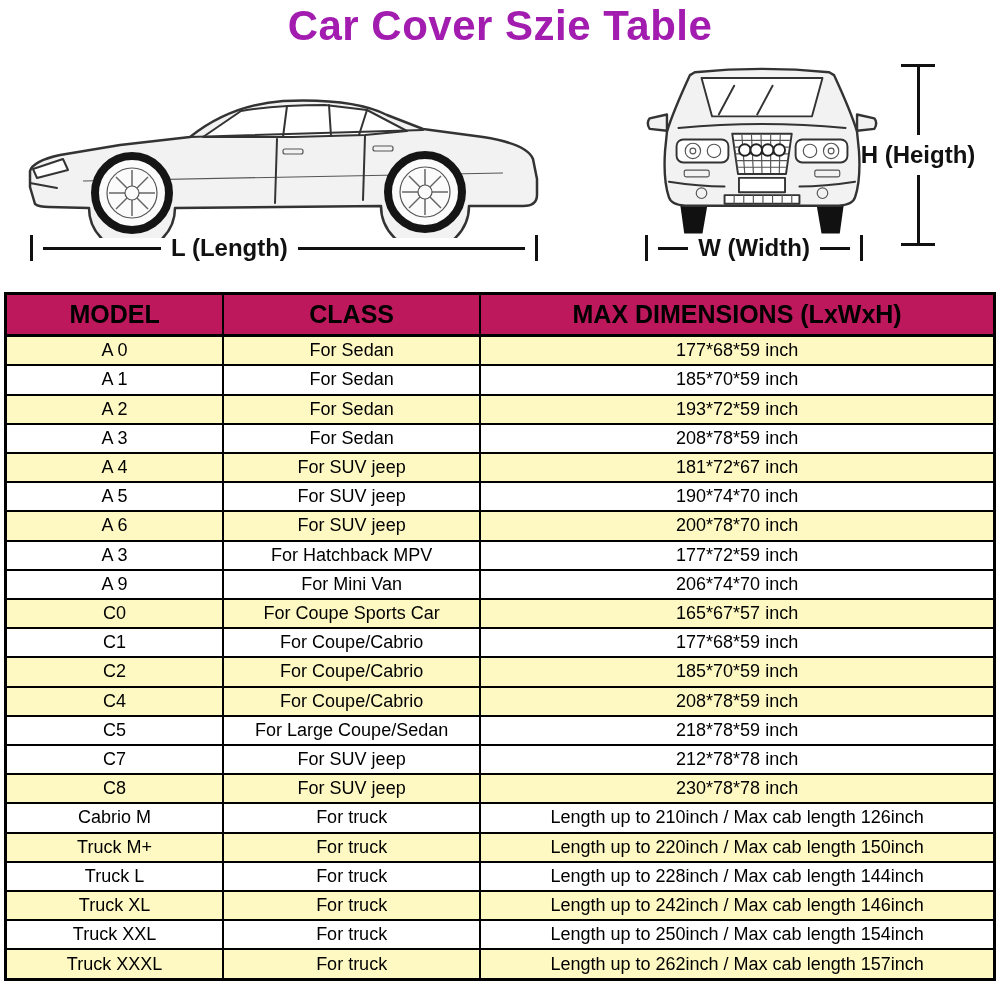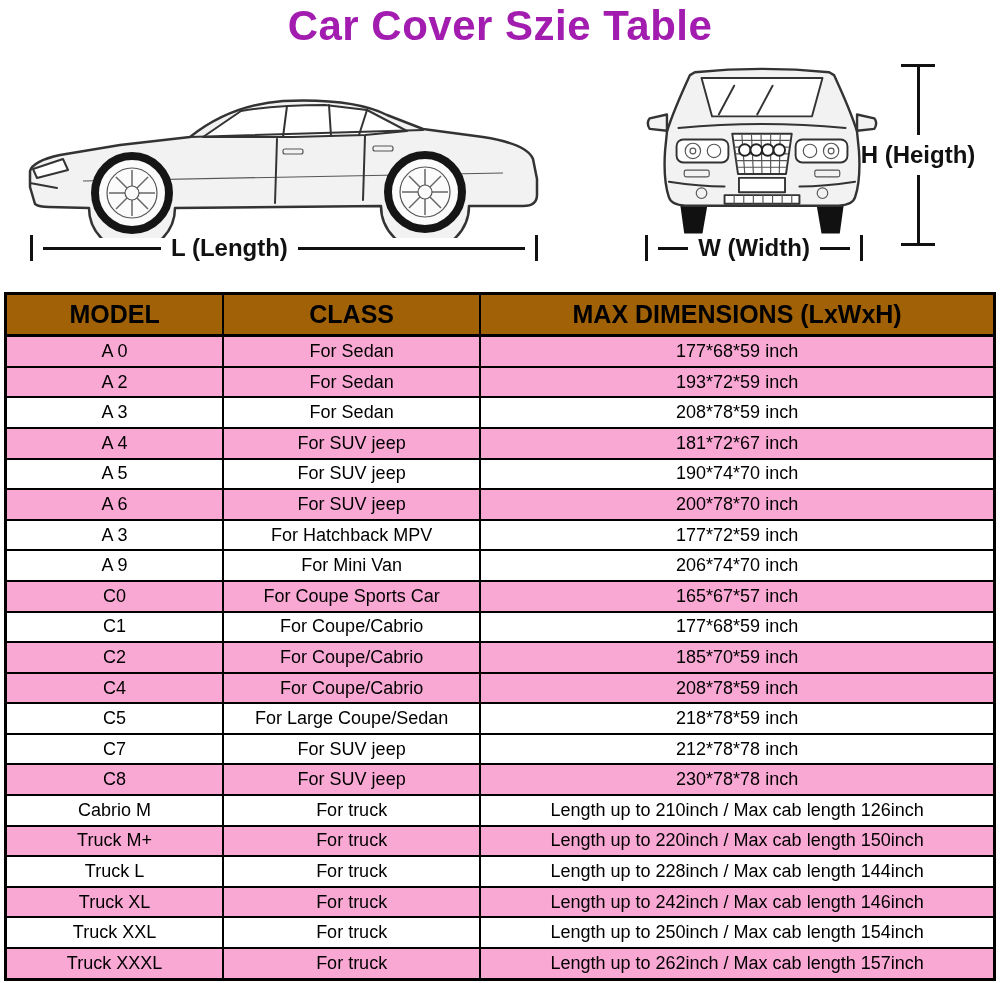--- a/index.html
+++ b/index.html
@@ -28,24 +28,24 @@
   .dim-v .cap  { width:34px; height:3px; background:#111; }
   .dim-v .stem { width:3px; flex:1; background:#111; }
   .dim-v .dim-label { padding:6px 0; }
 
   
   .size-table-wrap { position:absolute; left:4px; top:292px; width:992px; height:689px; }
   table.size-table { width:100%; height:100%; border-collapse:collapse; table-layout:fixed;
                      border:3px solid #000; }
   .size-table th, .size-table td { border:2px solid #000; text-align:center; vertical-align:middle;
                                    overflow:hidden; white-space:nowrap; }
-  .size-table th { height:42px; font-size:25px; font-weight:bold; background:#a16207;
+  .size-table th { height:42px; font-size:25px; font-weight:bold; background:#be185d;
                    border-bottom:3px solid #000; }
   .size-table td { font-size:18px; font-weight:normal; background:#fff; padding:0 2px; }
-  .size-table tr.alt td { background:#f9a8d4; }
+  .size-table tr.alt td { background:#fef9c3; }
   .col-model { width:22%; }
   .col-class { width:26%; }
   .col-dims  { width:52%; }
 
   svg .ln { fill:none; stroke:#333; stroke-width:2; stroke-linecap:round; stroke-linejoin:round; }
   svg .thin { fill:none; stroke:#555; stroke-width:1.2; }
   svg .body { fill:#f2f2f2; stroke:#333; stroke-width:2.5; stroke-linejoin:round; }
   svg .glass { fill:#ffffff; stroke:#333; stroke-width:2; stroke-linejoin:round; }
   svg .tire { fill:#fbfbfb; stroke:#151515; stroke-width:8; }
   svg .dark { fill:#111; stroke:none; }
@@ -207,20 +207,25 @@
           <th>CLASS</th>
           <th>MAX DIMENSIONS (LxWxH)</th>
         </tr>
       </thead>
       <tbody>
           <tr class="alt">
             <td>A 0</td>
             <td>For Sedan</td>
             <td>177*68*59 inch</td>
           </tr>
+          <tr>
+            <td>A 1</td>
+            <td>For Sedan</td>
+            <td>185*70*59 inch</td>
+          </tr>
           <tr class="alt">
             <td>A 2</td>
             <td>For Sedan</td>
             <td>193*72*59 inch</td>
           </tr>
           <tr>
             <td>A 3</td>
             <td>For Sedan</td>
             <td>208*78*59 inch</td>
           </tr>

